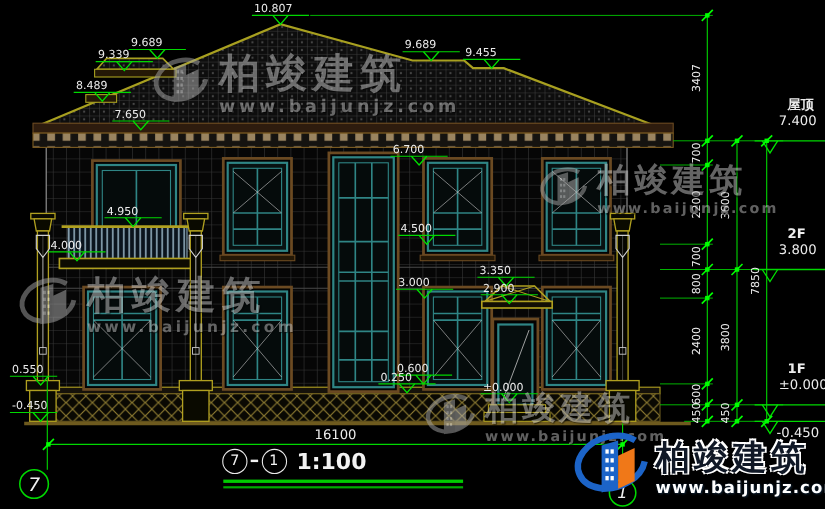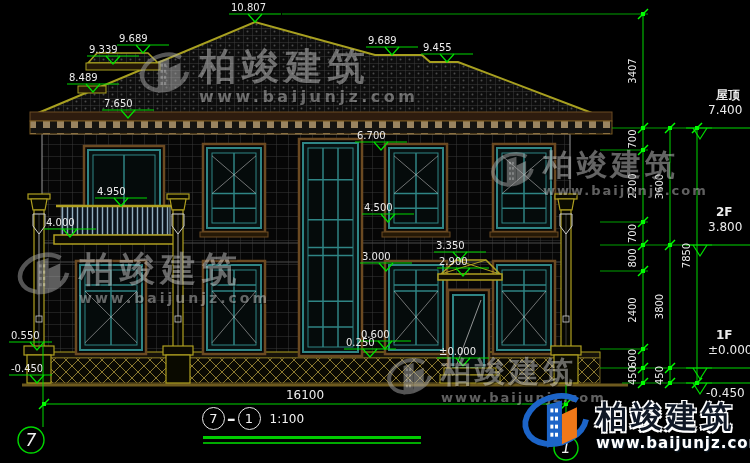--- a/index.html
+++ b/index.html
@@ -20,21 +20,21 @@
   #logo .ltxt{display:flex;flex-direction:column;line-height:1;}
   #logoBrand{font-size:31px;font-weight:bold;letter-spacing:4px;color:#101826;
     text-shadow:-1.5px -1.5px 0 #fff,1.5px -1.5px 0 #fff,-1.5px 1.5px 0 #fff,1.5px 1.5px 0 #fff;}
   #logoUrl{font-size:15px;font-weight:bold;letter-spacing:1px;color:#fff;margin-top:4px;
     text-shadow:1px 1px 2px #123,0 0 2px #123;}
   
   #titleblock{position:absolute;left:202px;top:407px;display:flex;align-items:center;color:#f2f2f2;z-index:3;}
   .axcirc{display:inline-flex;align-items:center;justify-content:center;width:21px;height:21px;
     border:1.6px solid #e8e8e8;border-radius:50%;font-size:13px;}
   #titleName{font-size:23px;font-weight:bold;letter-spacing:1px;margin-left:4px;}
-  #titleScale{font-size:12px;font-weight:normal;margin-left:9px;}
+  #titleScale{font-size:20px;font-weight:bold;margin-left:9px;}
   .tdash{font-size:17px;margin:0 2px;font-weight:bold;}
   #uline1{position:absolute;left:203px;top:436px;width:218px;height:3px;background:#00cc00;z-index:3;}
   #uline2{position:absolute;left:203px;top:442px;width:218px;height:1.5px;background:#00aa00;z-index:3;}
 </style>
 </head>
 <body>
 
 <div id="stage">
 
   <svg id="cad" width="750" height="463" viewBox="0 0 750 463">

